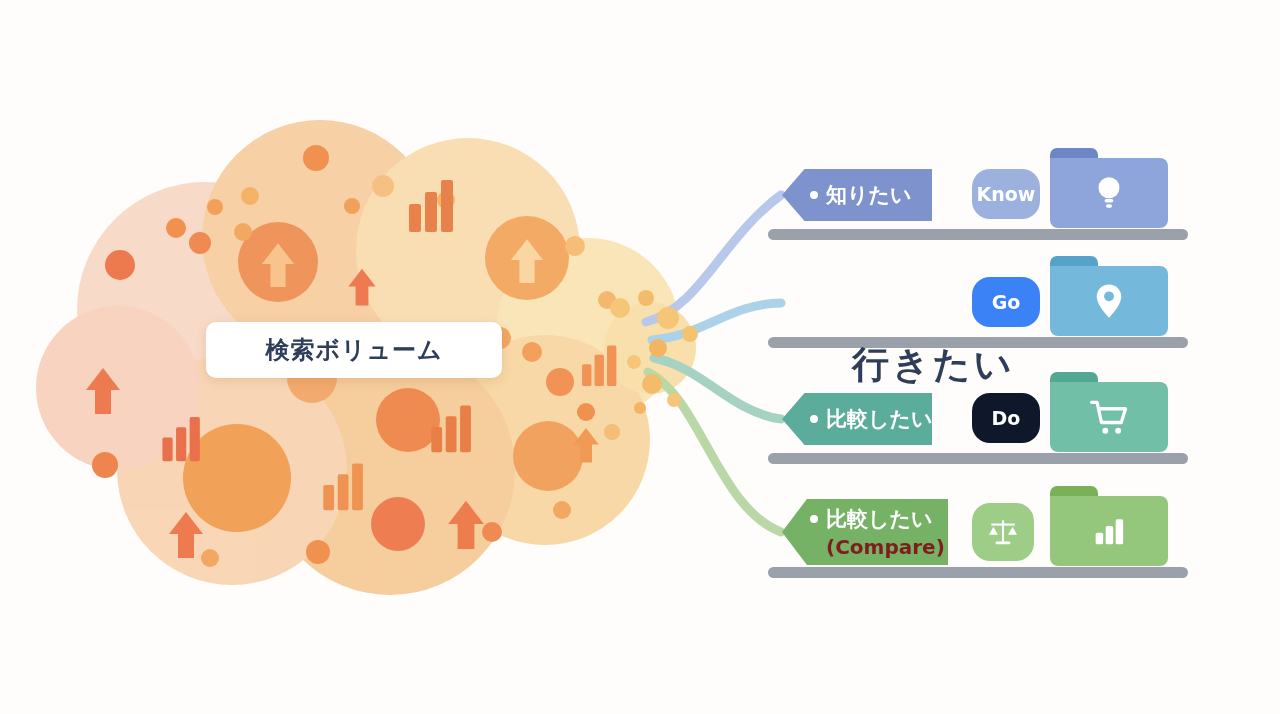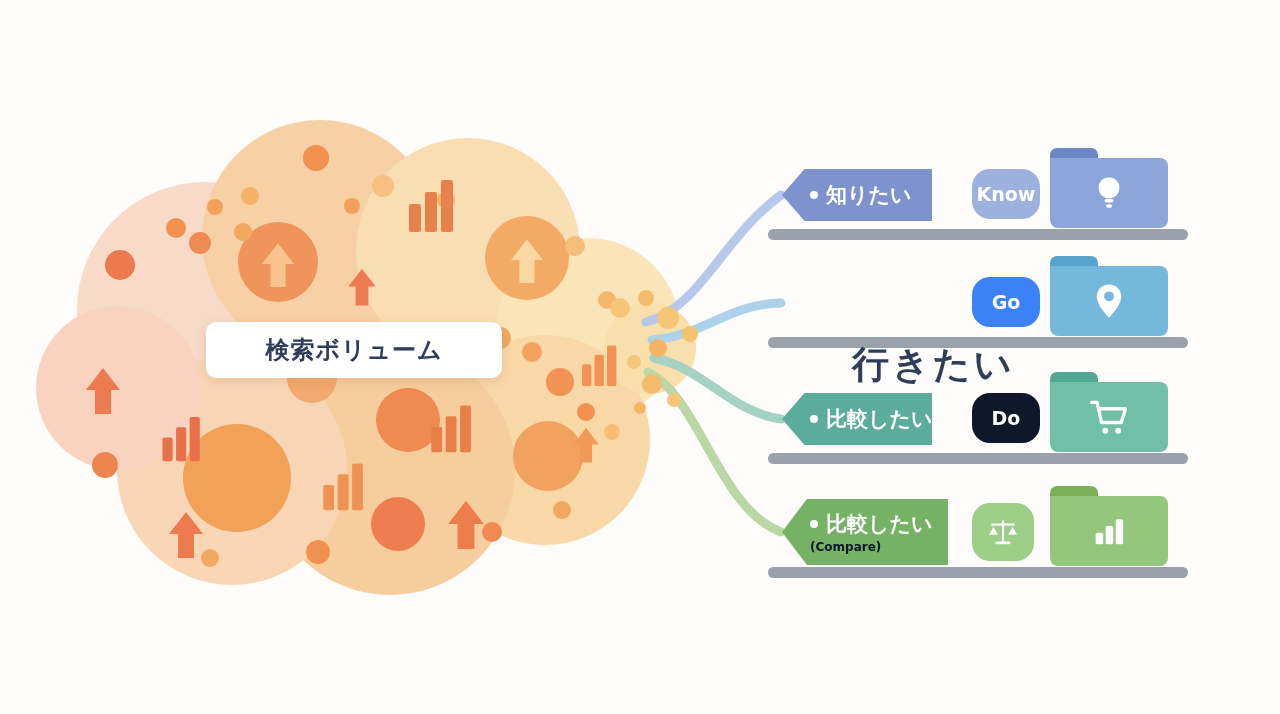--- a/index.html
+++ b/index.html
@@ -37,21 +37,21 @@
   .bullet{width:8px;height:8px;border-radius:50%;background:#fff;flex:none;}
   .tag-text{color:#fff;font-weight:bold;font-size:21px;white-space:nowrap;}
   .r1 .tag{background:#7e93cd}
   .r2 .tag{background:#5ca7d6}
   .r3 .tag{background:#5bac9b}
   .r4 .tag{
     background:#76b266;height:66px;width:166px;bottom:13px;
     flex-direction:column;align-items:flex-start;justify-content:center;gap:2px;padding-left:28px;
   }
   .tag-line{display:flex;align-items:center;gap:8px;}
-  .tag-sub{color:#0f172a;font-weight:bold;font-size:12px;white-space:nowrap;}
+  .tag-sub{color:#7f1d1d;font-weight:bold;font-size:20px;margin-left:16px;white-space:nowrap;}
 
   .chip{
     position:absolute;left:204px;bottom:21px;width:68px;height:50px;border-radius:18px;
     display:flex;align-items:center;justify-content:center;color:#fff;font-weight:bold;font-size:19px;
   }
   .r1 .chip{background:#9db1de}
   .r2 .chip{background:#3b82f6}
   .r3 .chip{background:#0f172a}
   .r4 .chip{background:#9ecd88;width:62px;height:58px;bottom:17px;}
 

